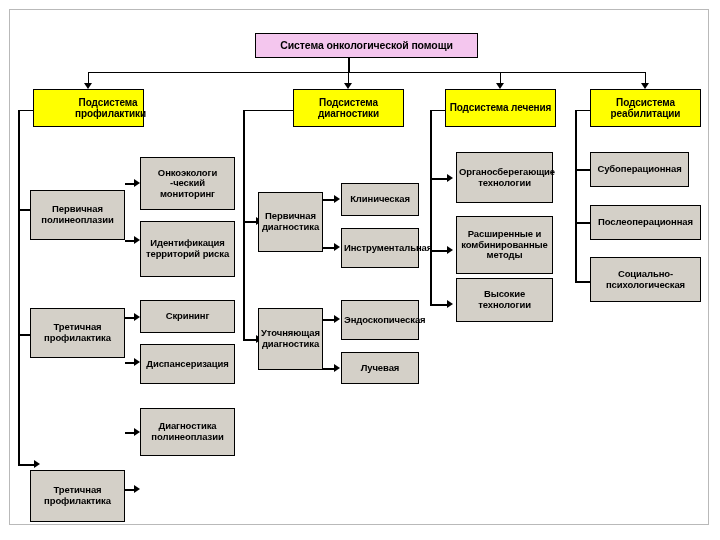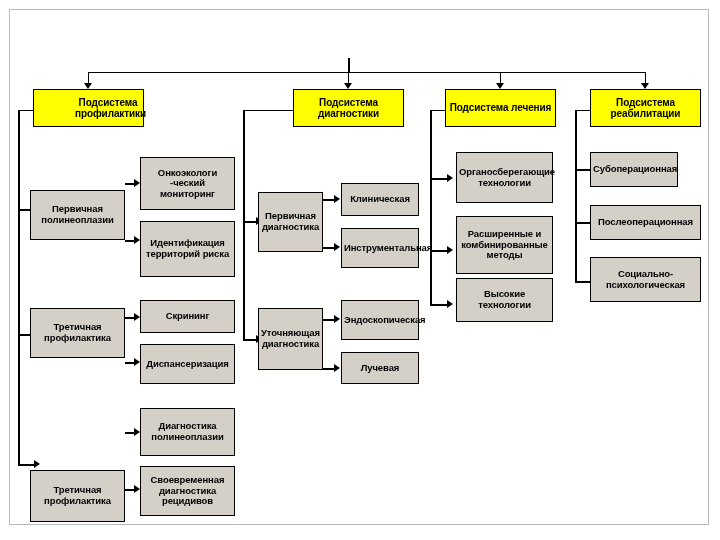--- a/index.html
+++ b/index.html
@@ -77,20 +77,23 @@
     border-bottom: 4px solid transparent;
     border-left: 6px solid #000000;
   }
 </style>
 </head>
 <body>
 
 <div id="page">
   <div id="frame"></div>
 
+  <div class="node title" style="left:255px; top:33px; width:223px; height:25px;">
+    <span>Система онкологической помощи</span>
+  </div>
 
   <div class="ln v2" style="left:348px; top:58px; height:14px;"></div>
 
   <div class="ln h" style="left:88px; top:72px; width:557px;"></div>
 
   <div class="ln v" style="left:88px; top:72px; height:12px;"></div>
   <div class="arrow-d" style="left:84px; top:83px;"></div>
 
   <div class="ln v" style="left:348px; top:72px; height:12px;"></div>
   <div class="arrow-d" style="left:344px; top:83px;"></div>
@@ -160,23 +163,20 @@
   </div>
 
   <div class="ln h2" style="left:125px; top:432px; width:10px;"></div>
   <div class="arrow-r" style="left:134px; top:428px;"></div>
   <div class="node leaf" style="left:140px; top:408px; width:95px; height:48px;">
     <span>Диагностика полинеоплазии</span>
   </div>
 
   <div class="ln h2" style="left:125px; top:489px; width:10px;"></div>
   <div class="arrow-r" style="left:134px; top:485px;"></div>
-  <div class="node leaf" style="left:140px; top:466px; width:95px; height:50px;">
-    <span>Своевременная диагностика рецидивов</span>
-  </div>
 
   <div class="ln h" style="left:243px; top:110px; width:50px;"></div>
   <div class="ln v2" style="left:243px; top:110px; height:230px;"></div>
 
   <div class="ln h2" style="left:243px; top:221px; width:14px;"></div>
   <div class="arrow-r" style="left:256px; top:217px;"></div>
   <div class="node leaf" style="left:258px; top:192px; width:65px; height:60px;">
     <span>Первичная диагностика</span>
   </div>
 
@@ -229,21 +229,21 @@
   <div class="arrow-r" style="left:447px; top:300px;"></div>
   <div class="node leaf" style="left:456px; top:278px; width:97px; height:44px;">
     <span>Высокие технологии</span>
   </div>
 
   <div class="ln h" style="left:575px; top:110px; width:15px;"></div>
   <div class="ln v2" style="left:575px; top:110px; height:172px;"></div>
 
   <div class="ln h2" style="left:575px; top:169px; width:18px;"></div>
   <div class="arrow-r" style="left:592px; top:165px;"></div>
-  <div class="node leaf" style="left:590px; top:152px; width:88px; height:35px;">
+  <div class="node leaf" style="left:590px; top:152px; width:99px; height:35px;">
     <span>Субоперационная</span>
   </div>
 
   <div class="ln h2" style="left:575px; top:222px; width:18px;"></div>
   <div class="arrow-r" style="left:592px; top:218px;"></div>
   <div class="node leaf" style="left:590px; top:205px; width:111px; height:35px;">
     <span>Послеоперационная</span>
   </div>
 
   <div class="ln h2" style="left:575px; top:281px; width:18px;"></div>

